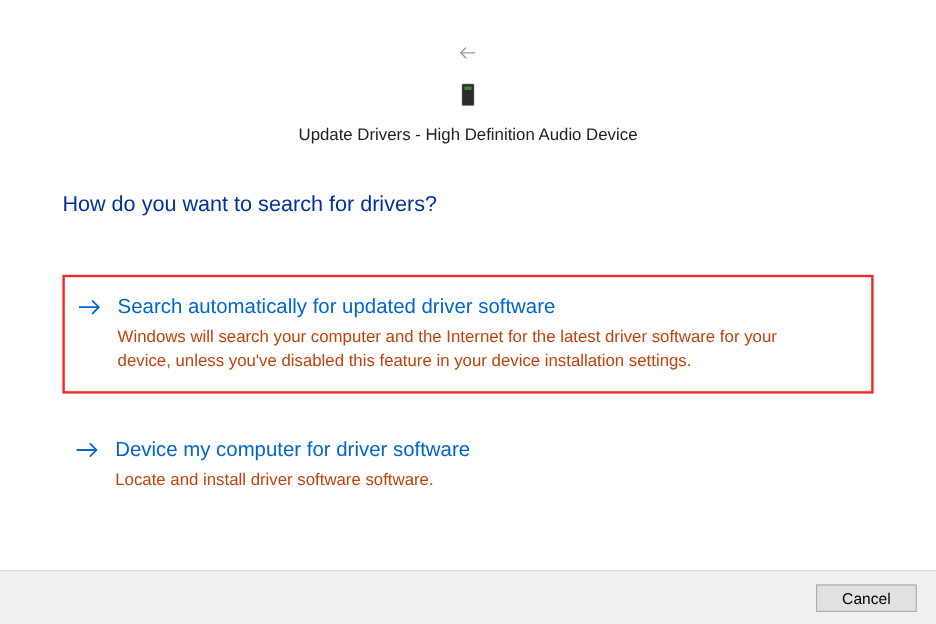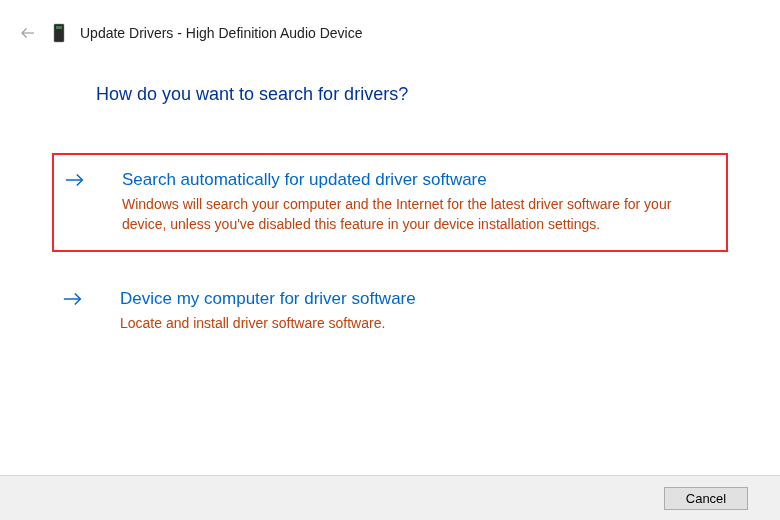--- a/index.html
+++ b/index.html
@@ -11,22 +11,23 @@
       font-family: "Segoe UI", Tahoma, sans-serif;
       background: #ffffff;
       width: 780px;
       height: 520px;
       overflow: hidden;
       position: relative;
     }
     .header {
       display: flex;
       align-items: center;
-      padding: 22px 18px 8px 18px;
+      padding: 34px 18px 8px 18px;
       gap: 14px;
+      flex-direction: column;
     }
     .back-arrow {
       width: 20px;
       height: 20px;
       display: flex;
       align-items: center;
       justify-content: center;
       color: #999;
       cursor: pointer;
     }
@@ -43,21 +44,20 @@
       font-weight: 400;
     }
     .content {
       padding: 32px 52px 0 52px;
     }
     .question {
       font-size: 18px;
       color: #003399;
       font-weight: 400;
       margin-bottom: 48px;
-      margin-left: 44px;
     }
     .option {
       display: flex;
       gap: 12px;
       padding: 14px 10px 16px 10px;
       cursor: pointer;
       margin-bottom: 24px;
     }
     .option.highlighted {
       border: 2px solid #ef2a2a;
@@ -68,21 +68,20 @@
       width: 22px;
       height: 22px;
       display: flex;
       align-items: flex-start;
       justify-content: center;
       color: #0066cc;
       margin-top: 2px;
     }
     .option-text {
       flex: 1;
-      margin-left: 24px;
     }
     .option-title {
       font-size: 17px;
       color: #0066cc;
       font-weight: 400;
       line-height: 1.3;
       margin-bottom: 4px;
     }
     .option-desc {
       font-size: 14px;
@@ -94,21 +93,21 @@
       position: absolute;
       bottom: 0;
       left: 0;
       right: 0;
       height: 45px;
       background: #f0f0f0;
       border-top: 1px solid #d8d8d8;
       display: flex;
       align-items: center;
       justify-content: flex-end;
-      padding-right: 32px;
+      padding-right: 16px;
     }
     .cancel-button {
       background: #e1e1e1;
       border: 1px solid #adadad;
       padding: 3px 20px;
       font-size: 13px;
       font-family: inherit;
       cursor: pointer;
       min-width: 84px;
     }

